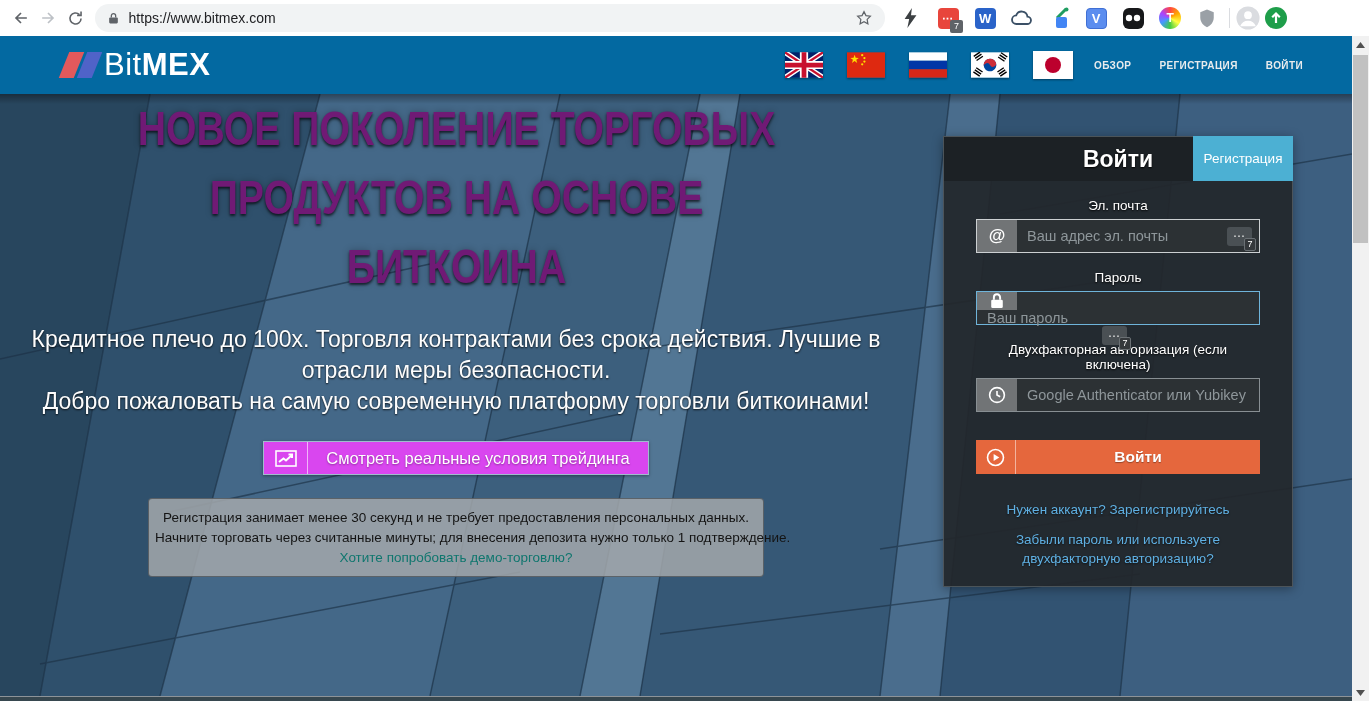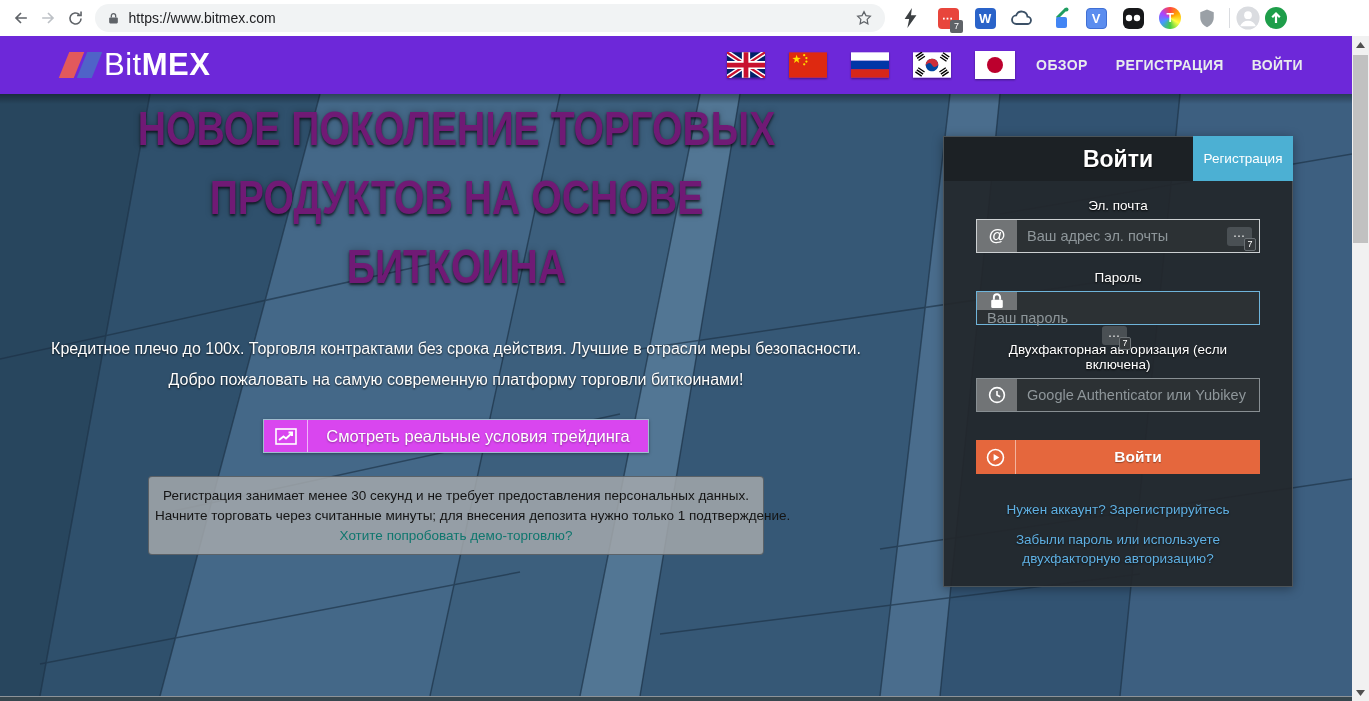--- a/index.html
+++ b/index.html
@@ -17,45 +17,45 @@
   .ext { width:24px; height:24px; display:flex; align-items:center; justify-content:center; position:relative; cursor:pointer; }
   .ext-sq { width:21px; height:21px; border-radius:4px; display:flex; align-items:center; justify-content:center;
             color:#fff; font-weight:bold; font-size:13px; }
   .badge7 { position:absolute; right:-3px; bottom:-3px; min-width:13px; height:13px; background:#5f6368;
             color:#fff; font-size:9px; line-height:13px; text-align:center; border-radius:2px; padding:0 2px; }
   .chrome-sep { width:1px; height:20px; background:#dadce0; margin:0 6px 0 10px; }
   .rainbow { border-radius:50%; width:22px; height:22px; display:flex; align-items:center; justify-content:center;
              background:conic-gradient(#f44,#fa0,#ff4,#4c4,#49f,#a4f,#f44); color:#fff; font-weight:bold; font-size:12px; }
 
   
-  .site-header { position:absolute; top:36px; left:0; width:1369px; height:58px; background:#6d28d9;
+  .site-header { position:absolute; top:36px; left:0; width:1369px; height:58px; background:#0369a1;
                  display:flex; align-items:center; }
   .logo { display:flex; align-items:center; margin-left:60px; cursor:pointer; }
   .logo-mark { position:relative; width:44px; height:32px; }
   .logo-mark .p1 { position:absolute; left:4px; top:3px; width:15px; height:26px; background:#e2595c; transform:skewX(-22deg); }
   .logo-mark .p2 { position:absolute; left:22px; top:3px; width:15px; height:26px; background:#4f63c8; transform:skewX(-22deg); }
   .logo-text { color:#fff; font-size:31px; letter-spacing:.5px; }
   .logo-text .bold { font-weight:bold; }
   .header-right { margin-left:auto; margin-right:66px; display:flex; align-items:center; }
   .flags { display:flex; align-items:center; gap:24px; }
   .flag { cursor:pointer; display:block; box-shadow:0 1px 2px rgba(0,0,0,.4); }
   .main-nav { display:flex; align-items:center; gap:28px; margin-left:21px; }
-  .nav-link { color:#e8ebed; font-size:14px; font-weight:bold; letter-spacing:.4px; cursor:pointer; }
+  .nav-link { color:#e8ebed; font-size:10px; font-weight:bold; letter-spacing:.4px; cursor:pointer; }
 
   
   .hero { position:absolute; top:94px; left:0; right:17px; height:602px; overflow:hidden; }
   .hero-bg { position:absolute; inset:0; }
   .hero-shade { position:absolute; top:0; left:0; right:0; height:10px;
                 background:linear-gradient(rgba(0,0,0,.35), rgba(0,0,0,0)); }
   .hero-content { position:absolute; top:0; left:0; width:912px; display:flex; flex-direction:column; align-items:center;
                   text-align:center; }
   .hero-title { color:#701a75; font-weight:bold; font-size:49px; line-height:69px;
                 text-shadow:0 2px 3px rgba(0,0,0,.65), 0 0 8px rgba(0,0,0,.25); }
   .hero-title span { display:block; transform:scaleX(.8); white-space:nowrap; }
-  .hero-sub { margin-top:32px; color:#fdfdfd; font-size:16px; line-height:31px;
+  .hero-sub { margin-top:23px; color:#fdfdfd; font-size:23px; line-height:31px;
               text-shadow:0 1px 2px rgba(0,0,0,.8); }
   .cta-btn { margin-top:24px; height:34px; display:inline-flex; align-items:stretch; background:#d946ef;
              border:1px solid #9fbccd; color:#fff; cursor:pointer; box-shadow:0 1px 3px rgba(0,0,0,.35); }
   .cta-ico { width:44px; display:flex; align-items:center; justify-content:center;
              border-right:1px solid rgba(255,255,255,.6); }
   .cta-label { display:flex; align-items:center; padding:0 18px; font-size:16.5px;
                text-shadow:0 1px 2px rgba(0,0,0,.35); }
   .info-box { margin-top:23px; width:616px; background:rgba(163,168,171,.85); border:1px solid rgba(45,50,53,.55);
               border-radius:4px; padding:9px 6px 8px; color:#141414; font-size:13.5px; line-height:20px; }
   .info-box .line { white-space:nowrap; }

